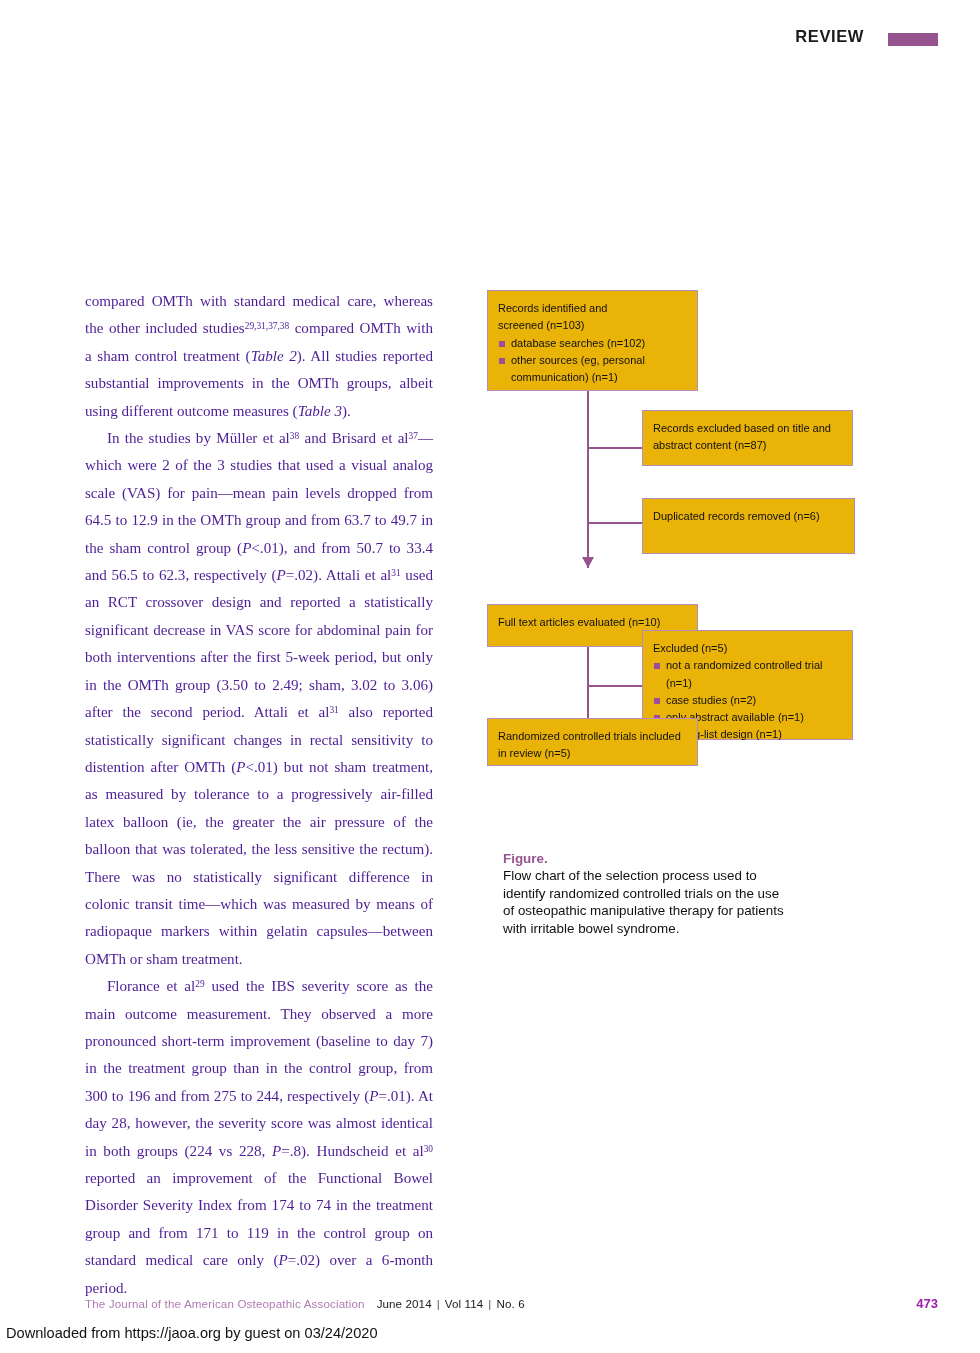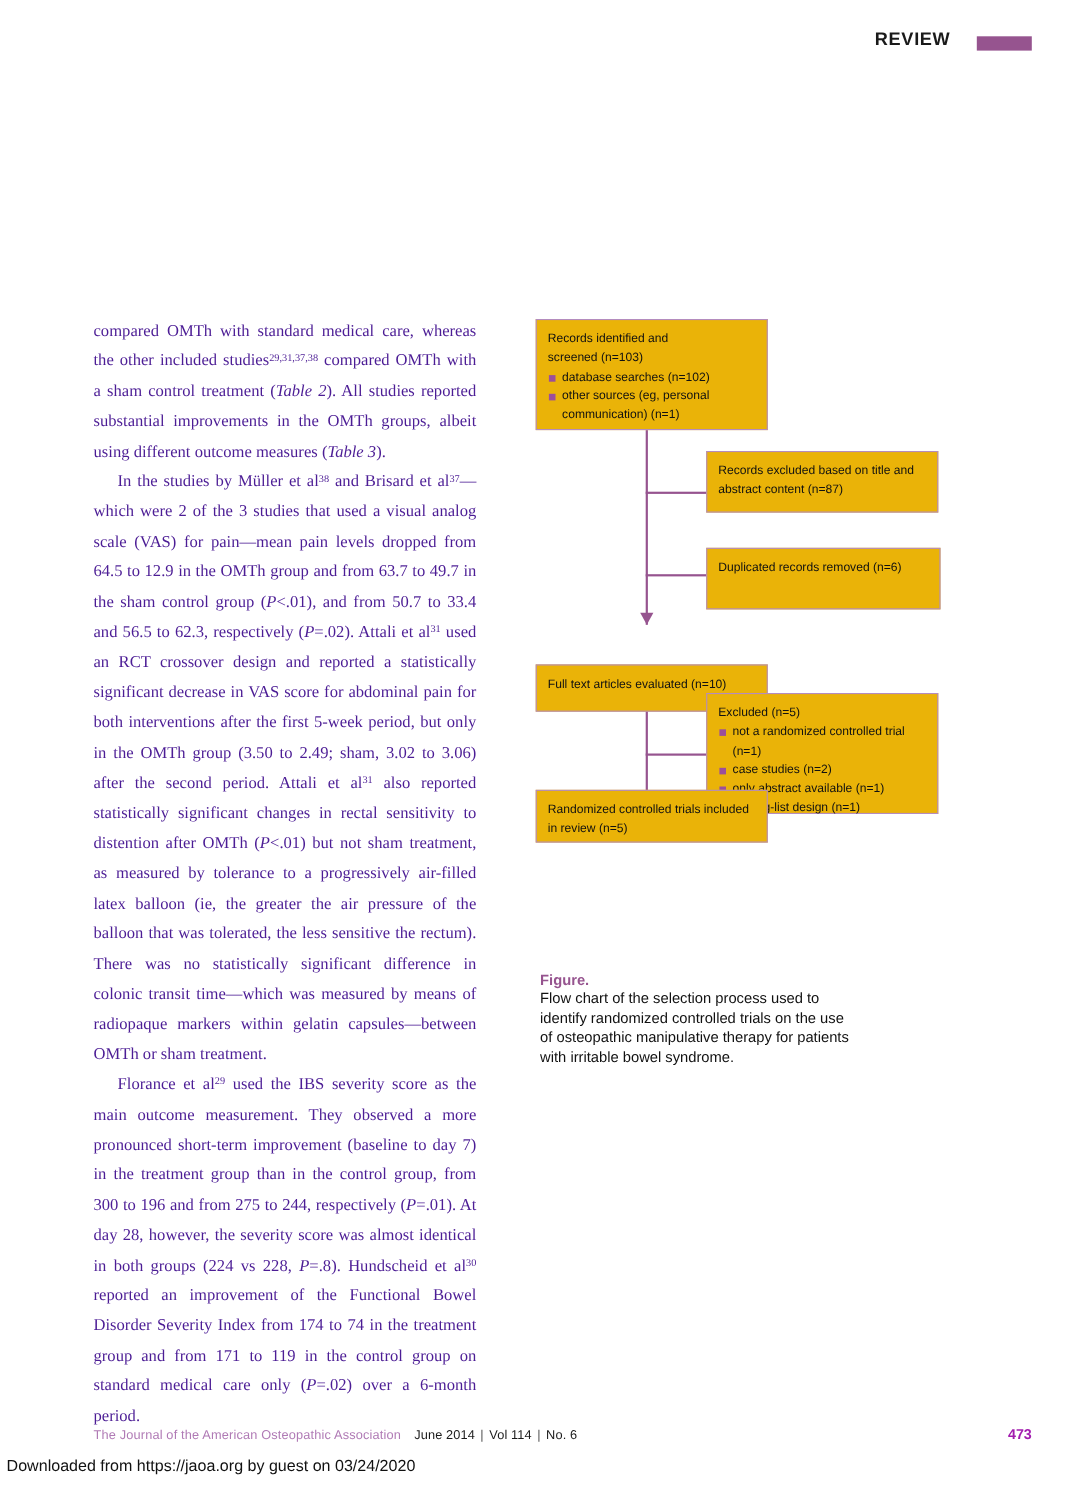--- a/index.html
+++ b/index.html
@@ -125,28 +125,27 @@
     width: 0;
     height: 0;
     border-left: 6.5px solid transparent;
     border-right: 6.5px solid transparent;
     border-top: 11px solid #96548f;
   }
 
   
   .fig-caption {
     position: absolute;
-    left: 4px;
+    left: 16px;
     top: 560px;
     width: 290px;
     font-family: "Liberation Sans", sans-serif;
     font-size: 13.4px;
     line-height: 17.4px;
     color: #111111;
-    margin-top: 32px;
   }
   .fig-caption .fig-label {
     color: #96548f;
     font-weight: bold;
     display: block;
   }
 
   
   .footer {
     position: absolute;

